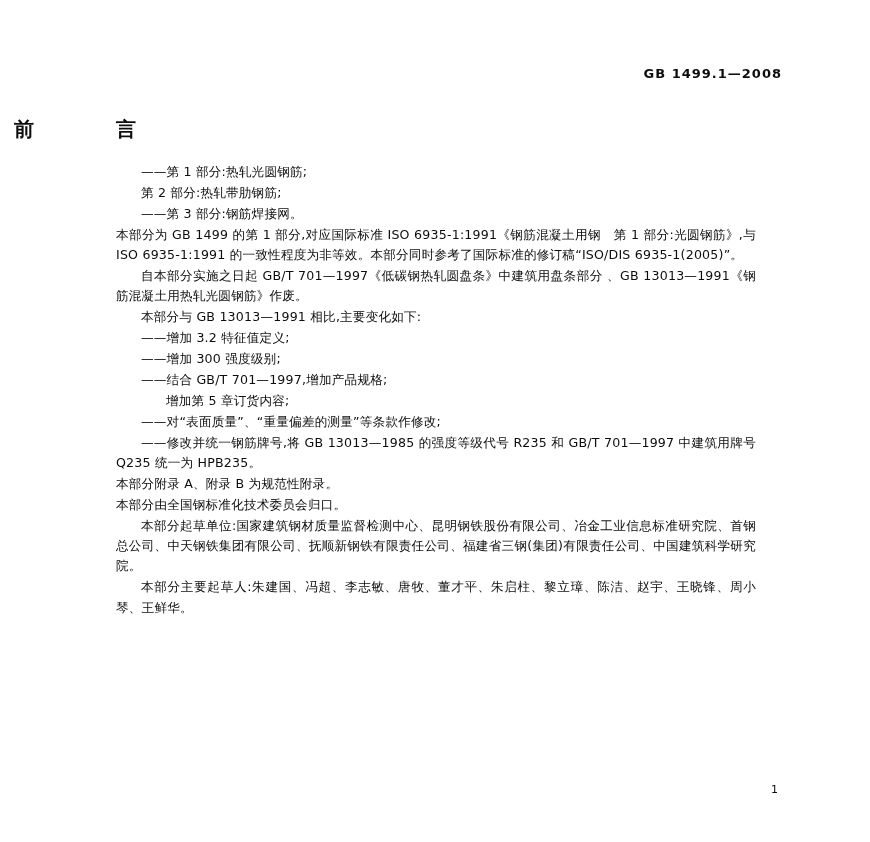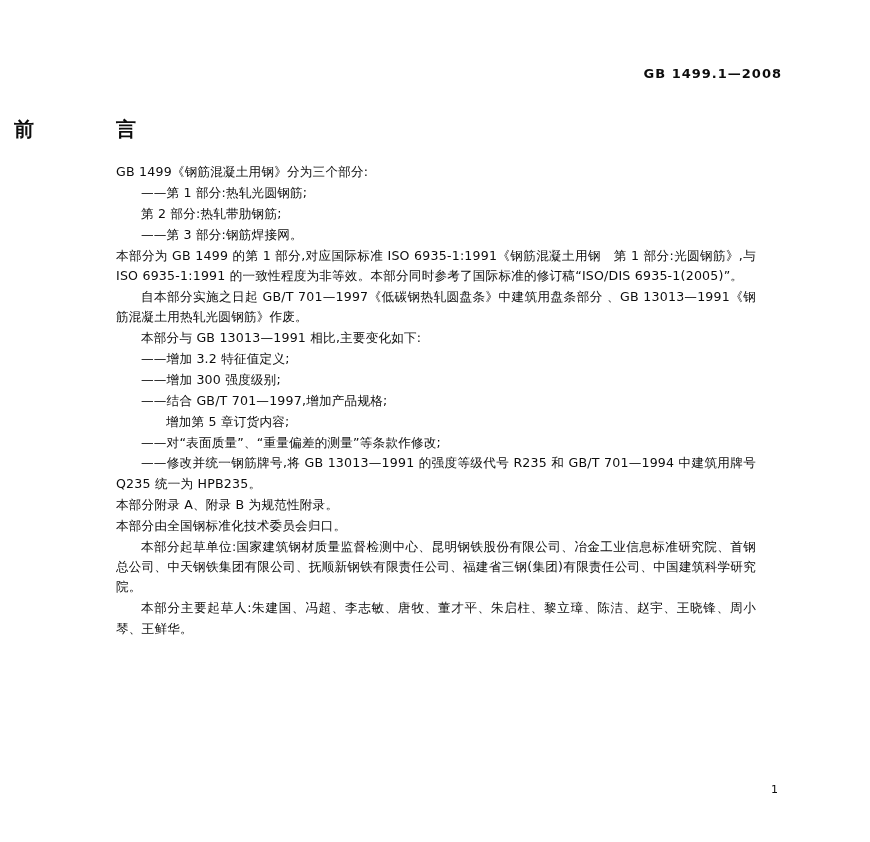--- a/index.html
+++ b/index.html
@@ -67,33 +67,32 @@
 </head>
 <body>
 
 <div class="page">
 
   <div class="std-number">GB  1499.1—2008</div>
 
   <div class="doc-title">前　　言</div>
 
   <div class="body-block" id="body-block">
-      <p class="ind-0">GB 1499《钢筋混凝土用钢》分为三个部分:</p>
       <p class="ind-dash">——第 1 部分:热轧光圆钢筋;</p>
       <p class="ind-dash">第 2 部分:热轧带肋钢筋;</p>
       <p class="ind-dash">——第 3 部分:钢筋焊接网。</p>
       <p class="ind-0">本部分为 GB 1499 的第 1 部分,对应国际标准 ISO 6935-1:1991《钢筋混凝土用钢　第 1 部分:光圆钢筋》,与 ISO 6935-1:1991 的一致性程度为非等效。本部分同时参考了国际标准的修订稿“ISO/DIS 6935-1(2005)”。</p>
       <p class="ind-1">自本部分实施之日起 GB/T 701—1997《低碳钢热轧圆盘条》中建筑用盘条部分 、GB 13013—1991《钢筋混凝土用热轧光圆钢筋》作废。</p>
       <p class="ind-1">本部分与 GB 13013—1991 相比,主要变化如下:</p>
       <p class="ind-dash">——增加 3.2 特征值定义;</p>
       <p class="ind-dash">——增加 300 强度级别;</p>
       <p class="ind-dash">——结合 GB/T 701—1997,增加产品规格;</p>
       <p class="ind-sub">增加第 5 章订货内容;</p>
       <p class="ind-dash">——对“表面质量”、“重量偏差的测量”等条款作修改;</p>
-      <p class="ind-dash">——修改并统一钢筋牌号,将 GB 13013—1991 的强度等级代号 R235 和 GB/T 701—1994 中建筑用牌号 Q235 统一为 HPB235。</p>
+      <p class="ind-dash">——修改并统一钢筋牌号,将 GB 13013—1985 的强度等级代号 R235 和 GB/T 701—1997 中建筑用牌号 Q235 统一为 HPB235。</p>
       <p class="ind-0">本部分附录 A、附录 B 为规范性附录。</p>
       <p class="ind-0">本部分由全国钢标准化技术委员会归口。</p>
       <p class="ind-1">本部分起草单位:国家建筑钢材质量监督检测中心、昆明钢铁股份有限公司、冶金工业信息标准研究院、首钢总公司、中天钢铁集团有限公司、抚顺新钢铁有限责任公司、福建省三钢(集团)有限责任公司、中国建筑科学研究院。</p>
       <p class="ind-1">本部分主要起草人:朱建国、冯超、李志敏、唐牧、董才平、朱启柱、黎立璋、陈洁、赵宇、王晓锋、周小琴、王鲜华。</p>
     </div>
 
   <div class="page-number">1</div>
 
 </div>
 

